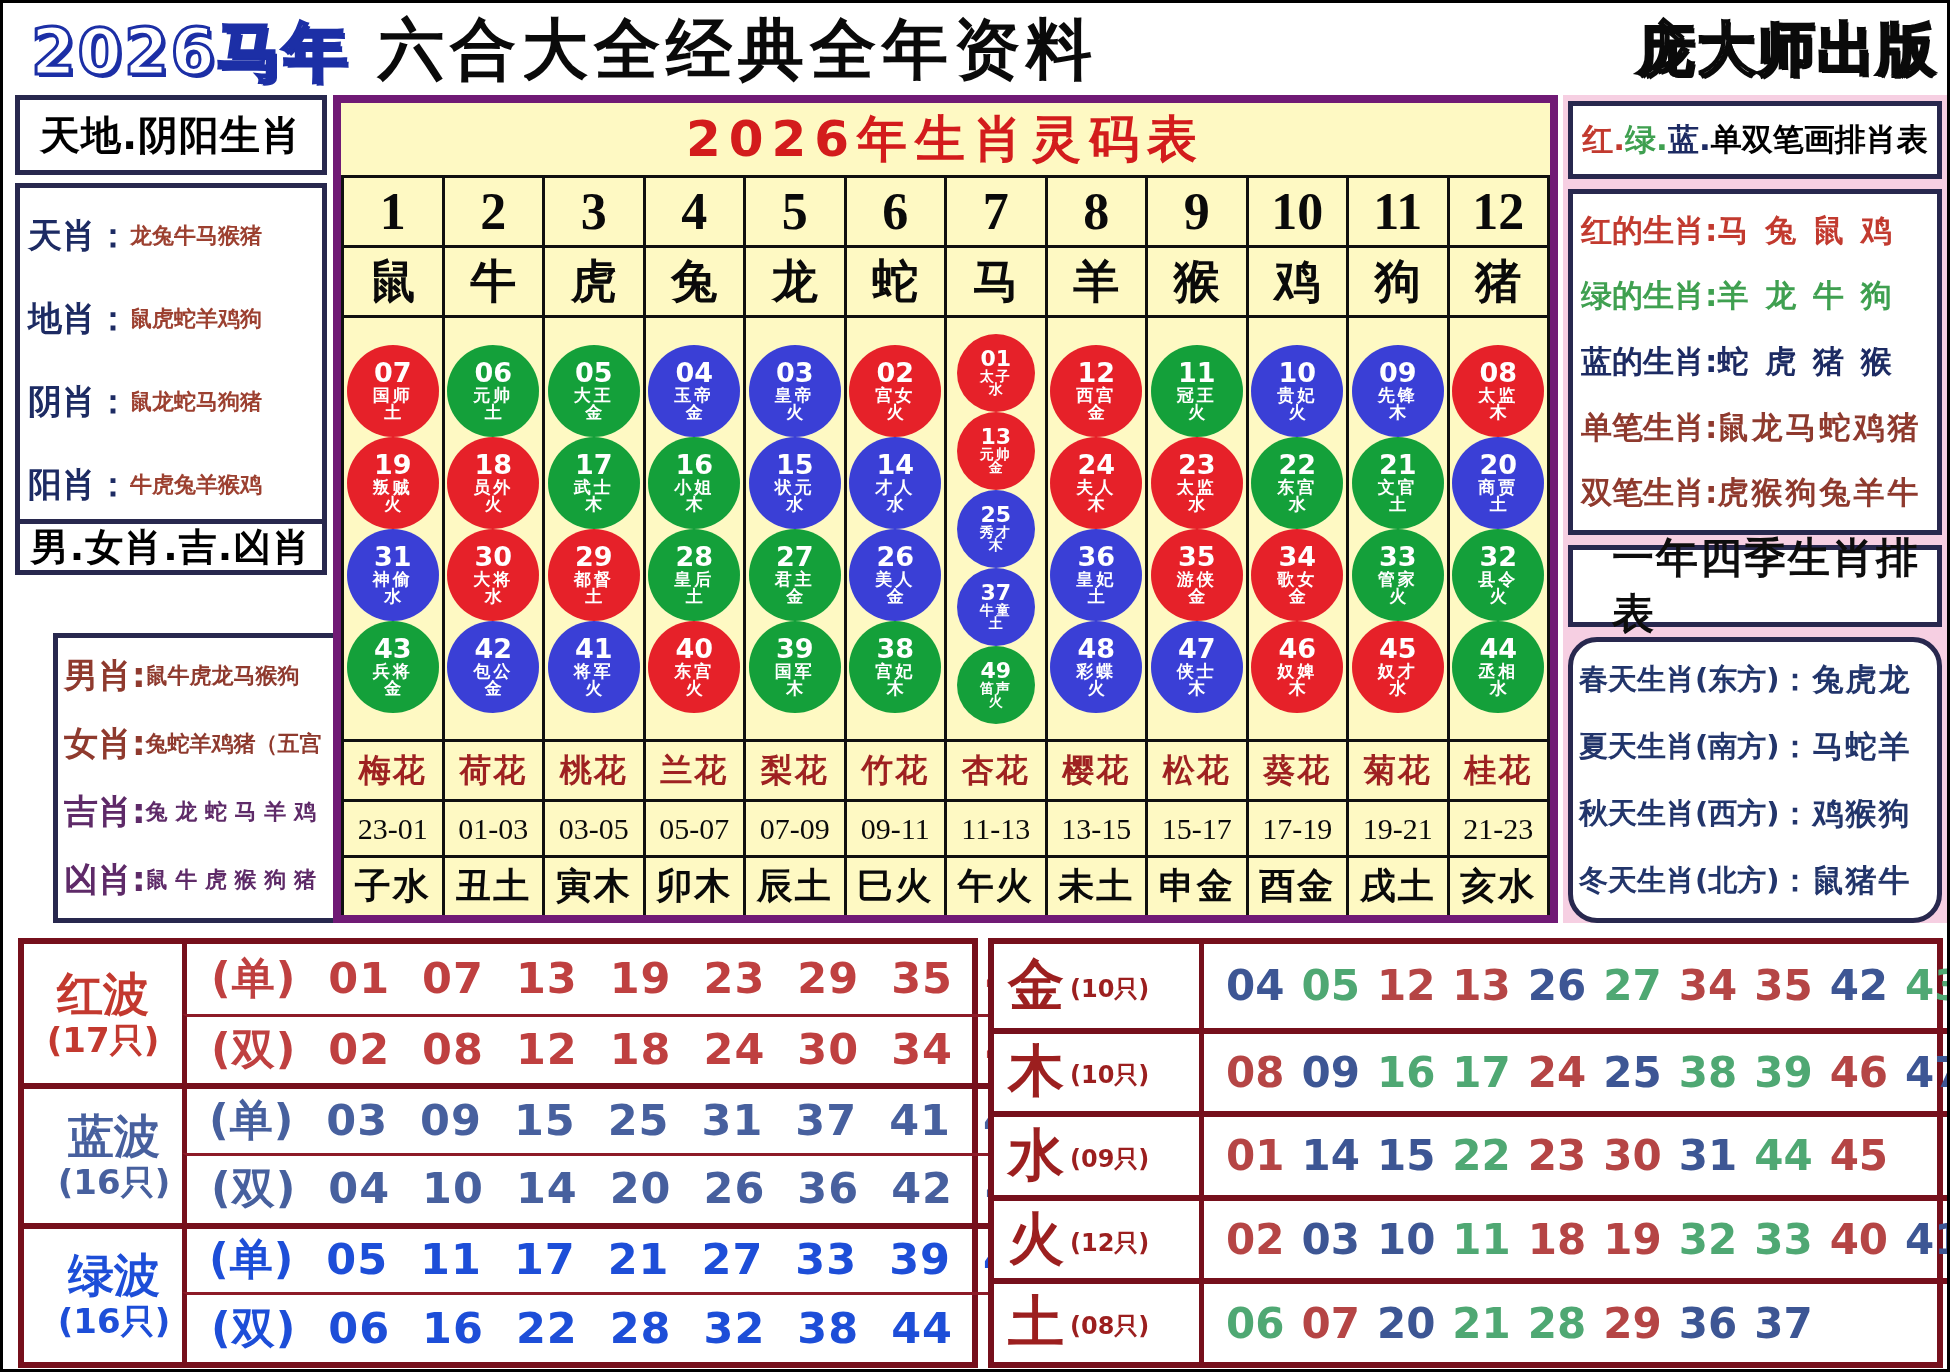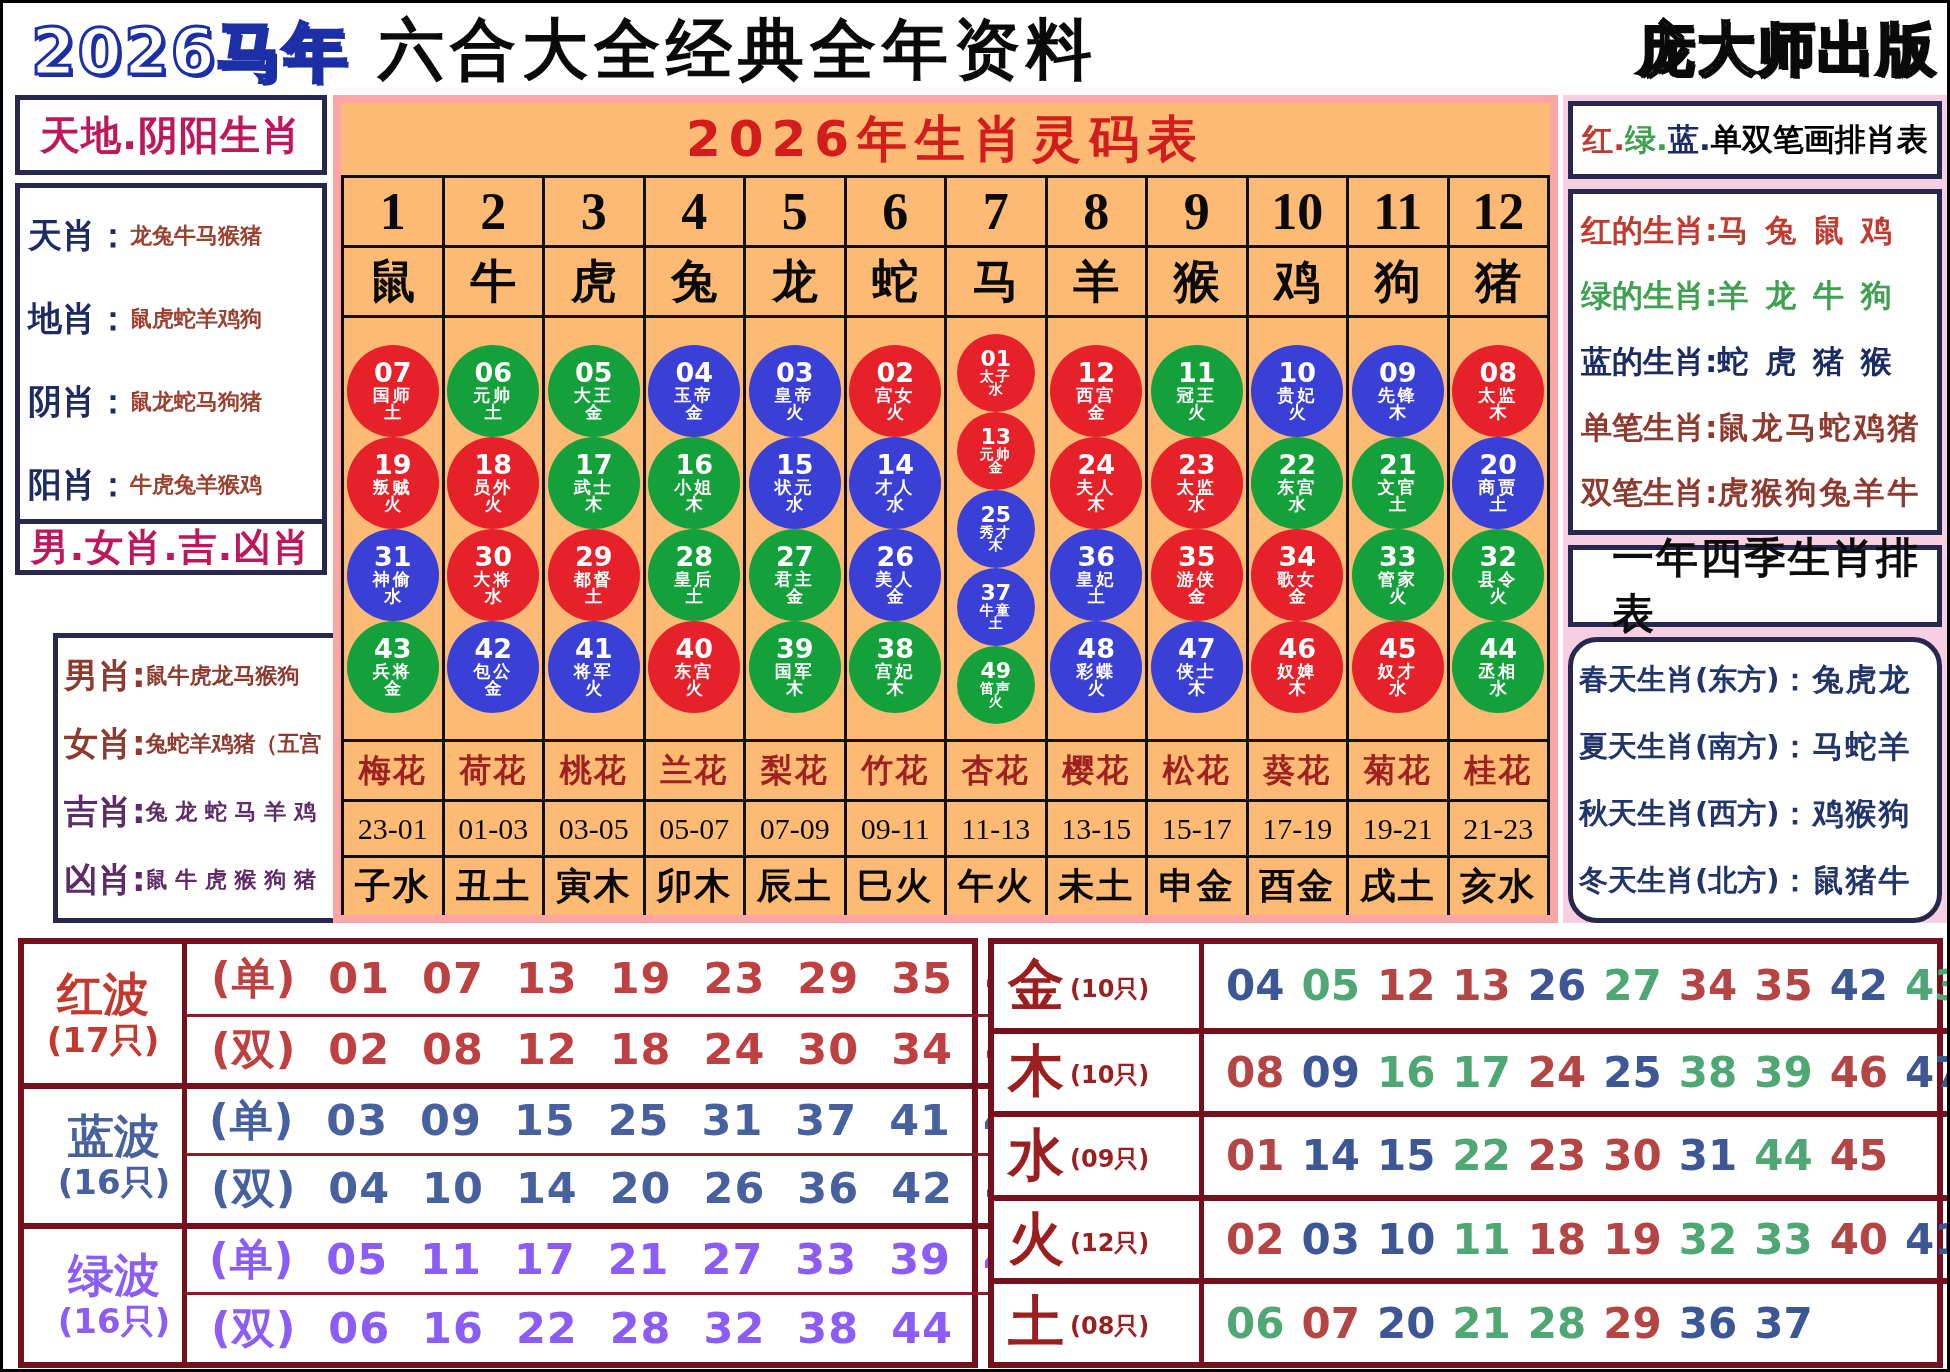--- a/index.html
+++ b/index.html
@@ -11,35 +11,35 @@
   .header{position:absolute;left:0;top:0;width:100%;height:88px;display:flex;align-items:center;}
   .logo{position:absolute;left:28px;top:6px;font-size:64px;font-weight:900;color:#ffffff;
         -webkit-text-stroke:3px #1c2fa6;text-shadow:3px 3px 0 #1c2fa6;letter-spacing:2px;white-space:nowrap;}
   .main-title{position:absolute;left:375px;top:2px;font-size:66px;font-weight:900;color:#0a0a0a;letter-spacing:6px;white-space:nowrap;}
   .publisher{position:absolute;right:10px;top:8px;font-size:58px;font-weight:900;color:#ffffff;
         -webkit-text-stroke:2.5px #0a0a0a;text-shadow:2px 2px 0 #0a0a0a;letter-spacing:2px;white-space:nowrap;}
 
   
   .left-panel{position:absolute;left:12px;top:92px;width:312px;height:828px;}
   .lbox{position:absolute;left:0;width:100%;background:#fff;border:5px solid #28284e;}
-  .lbox-h{display:flex;align-items:center;justify-content:center;font-weight:900;color:#be185d;}
+  .lbox-h{display:flex;align-items:center;justify-content:center;font-weight:900;color:#000000;}
   #lbox1{top:0;height:80px;font-size:40px;letter-spacing:1px;}
   #lbox2{top:88px;height:354px;display:grid;grid-auto-rows:1fr;padding:6px 8px;}
   #lbox3{top:424px;height:56px;font-size:38px;letter-spacing:1px;}
   #lbox4{top:538px;height:290px;display:grid;grid-auto-rows:1fr;padding:4px 6px;margin-left:38px;}
   .lp-row{display:flex;align-items:center;white-space:nowrap;}
   .lp-label{font-size:34px;font-weight:900;color:#1d2b63;}
   .lp-value{font-size:22px;font-weight:900;}
   .c-brown{color:#9c4030;}
   .c-purple{color:#5e2a68;}
   .c-brown2{color:#8f3a2e;}
 
   
   .center-panel{position:absolute;left:330px;top:92px;width:1225px;height:828px;
-        border:8px solid #fca5a5;background:#fdba74;}
+        border:8px solid #701a75;background:#fef9c3;}
   .ztitle{height:72px;display:flex;align-items:center;justify-content:center;
         font-size:50px;font-weight:900;color:#d31c1c;letter-spacing:8px;}
   .zgrid{display:grid;grid-template-columns:repeat(12,1fr);grid-template-rows:70px 70px 1fr 60px 56px 60px;
         height:740px;border-right:3px solid #101010;border-bottom:0;}
   .zgrid>div{border-left:3px solid #101010;border-top:3px solid #101010;
         display:flex;align-items:center;justify-content:center;overflow:hidden;}
   .znum{font-family:"Liberation Serif","DejaVu Serif",serif;font-size:52px;font-weight:700;color:#0a0a0a;}
   .zanimal{font-size:46px;font-weight:900;color:#0a0a0a;}
   .zballs{flex-direction:column;justify-content:space-evenly;padding:2px 0;}
   .zflower{font-size:32px;font-weight:900;color:#9e2121;letter-spacing:2px;}
@@ -85,21 +85,21 @@
         align-items:center;justify-content:center;line-height:1.15;}
   .wave-name{font-size:46px;font-weight:900;}
   .wave-count{font-size:34px;font-weight:900;}
   .wave-nums{grid-column:2;border-left:5px solid #76101c;display:flex;align-items:center;
         padding-left:24px;font-size:43px;font-weight:900;letter-spacing:1px;word-spacing:16px;white-space:nowrap;}
   .sep-thick{border-top:6px solid #76101c;padding-left:22px;}
   .sep-thin{border-top:3px solid #8d1b28;}
   .w-red{color:#bf4040;}
   .w-red2{color:#c3392f;}
   .w-blue{color:#47609e;}
-  .w-green{color:#8b5cf6;}
+  .w-green{color:#1d4ed8;}
 
   
   .elements-table{position:absolute;left:985px;top:935px;width:955px;height:430px;
         border:6px solid #76101c;background:#fff;display:grid;
         grid-template-columns:205px 1fr;grid-auto-rows:1fr;}
   .el-label{display:flex;align-items:center;justify-content:flex-start;padding-left:14px;
         color:#9c1f1f;white-space:nowrap;}
   .el-name{font-size:56px;font-weight:900;}
   .el-count{font-size:24px;font-weight:900;margin-left:6px;margin-top:6px;}
   .el-nums{border-left:5px solid #76101c;display:flex;align-items:center;flex-wrap:nowrap;

